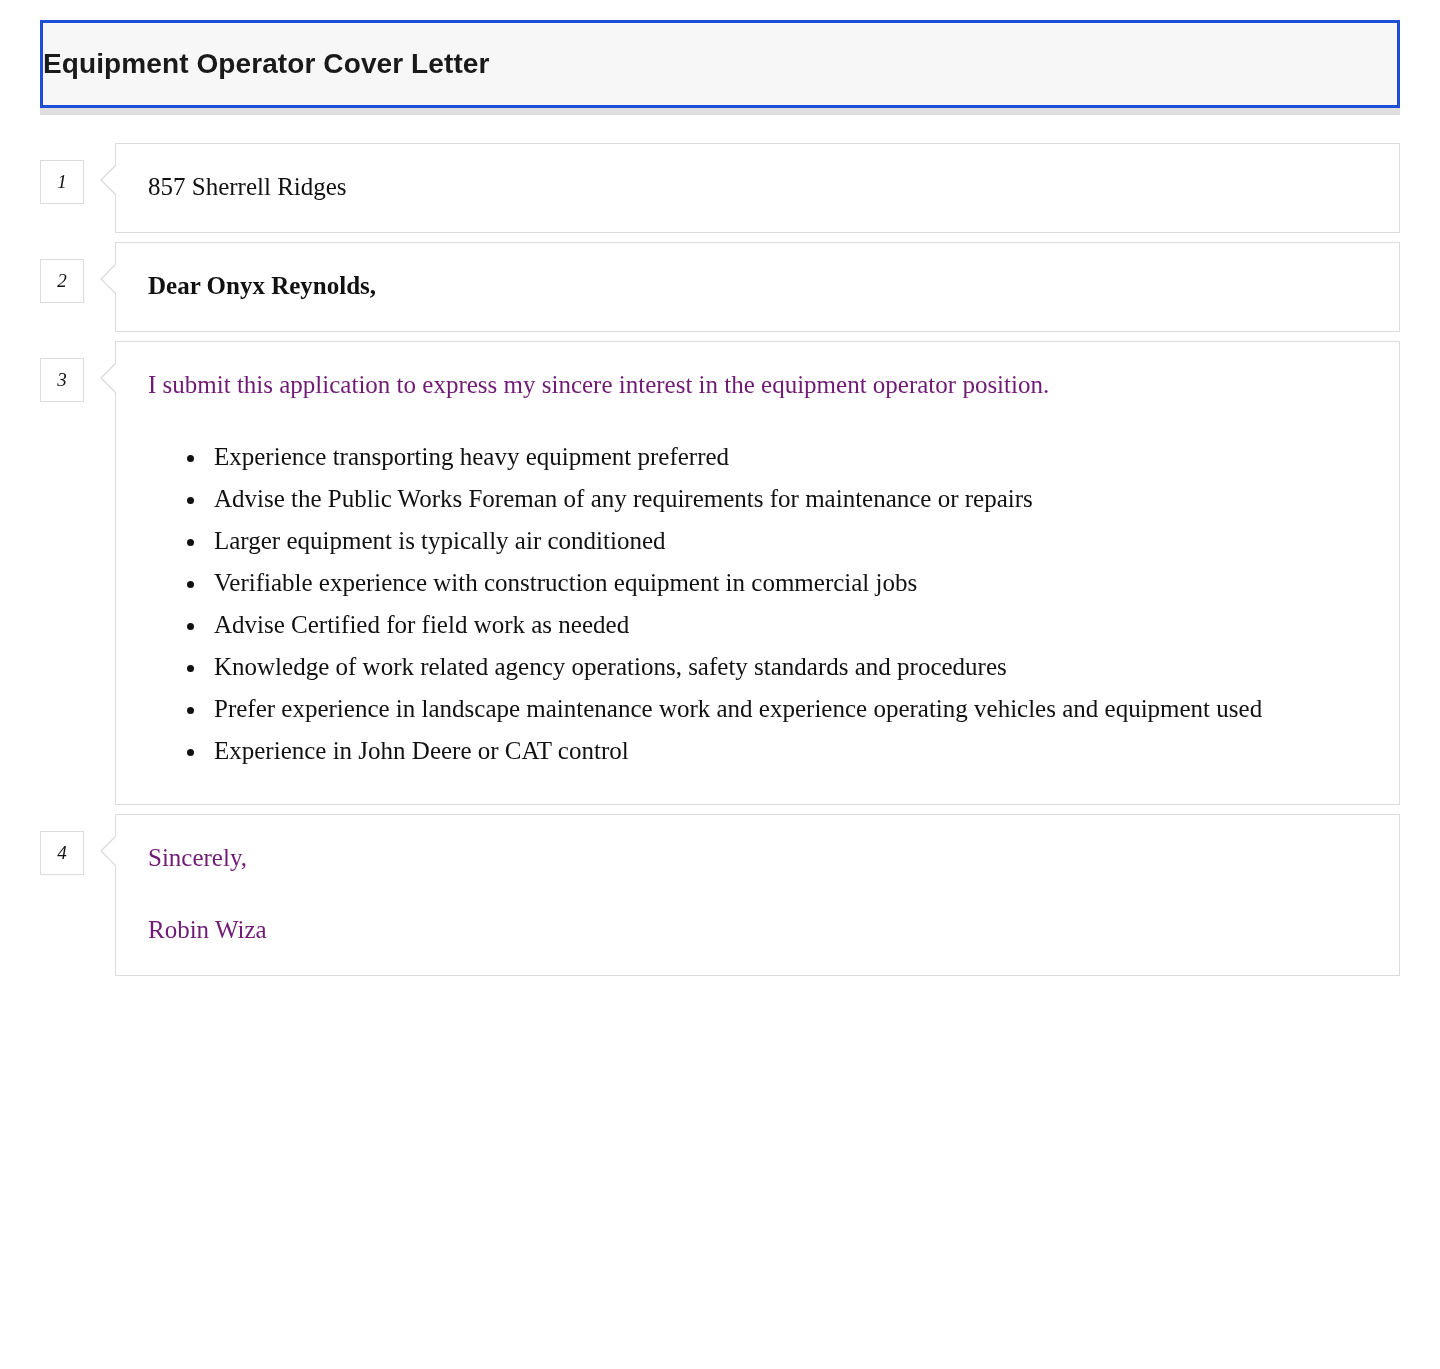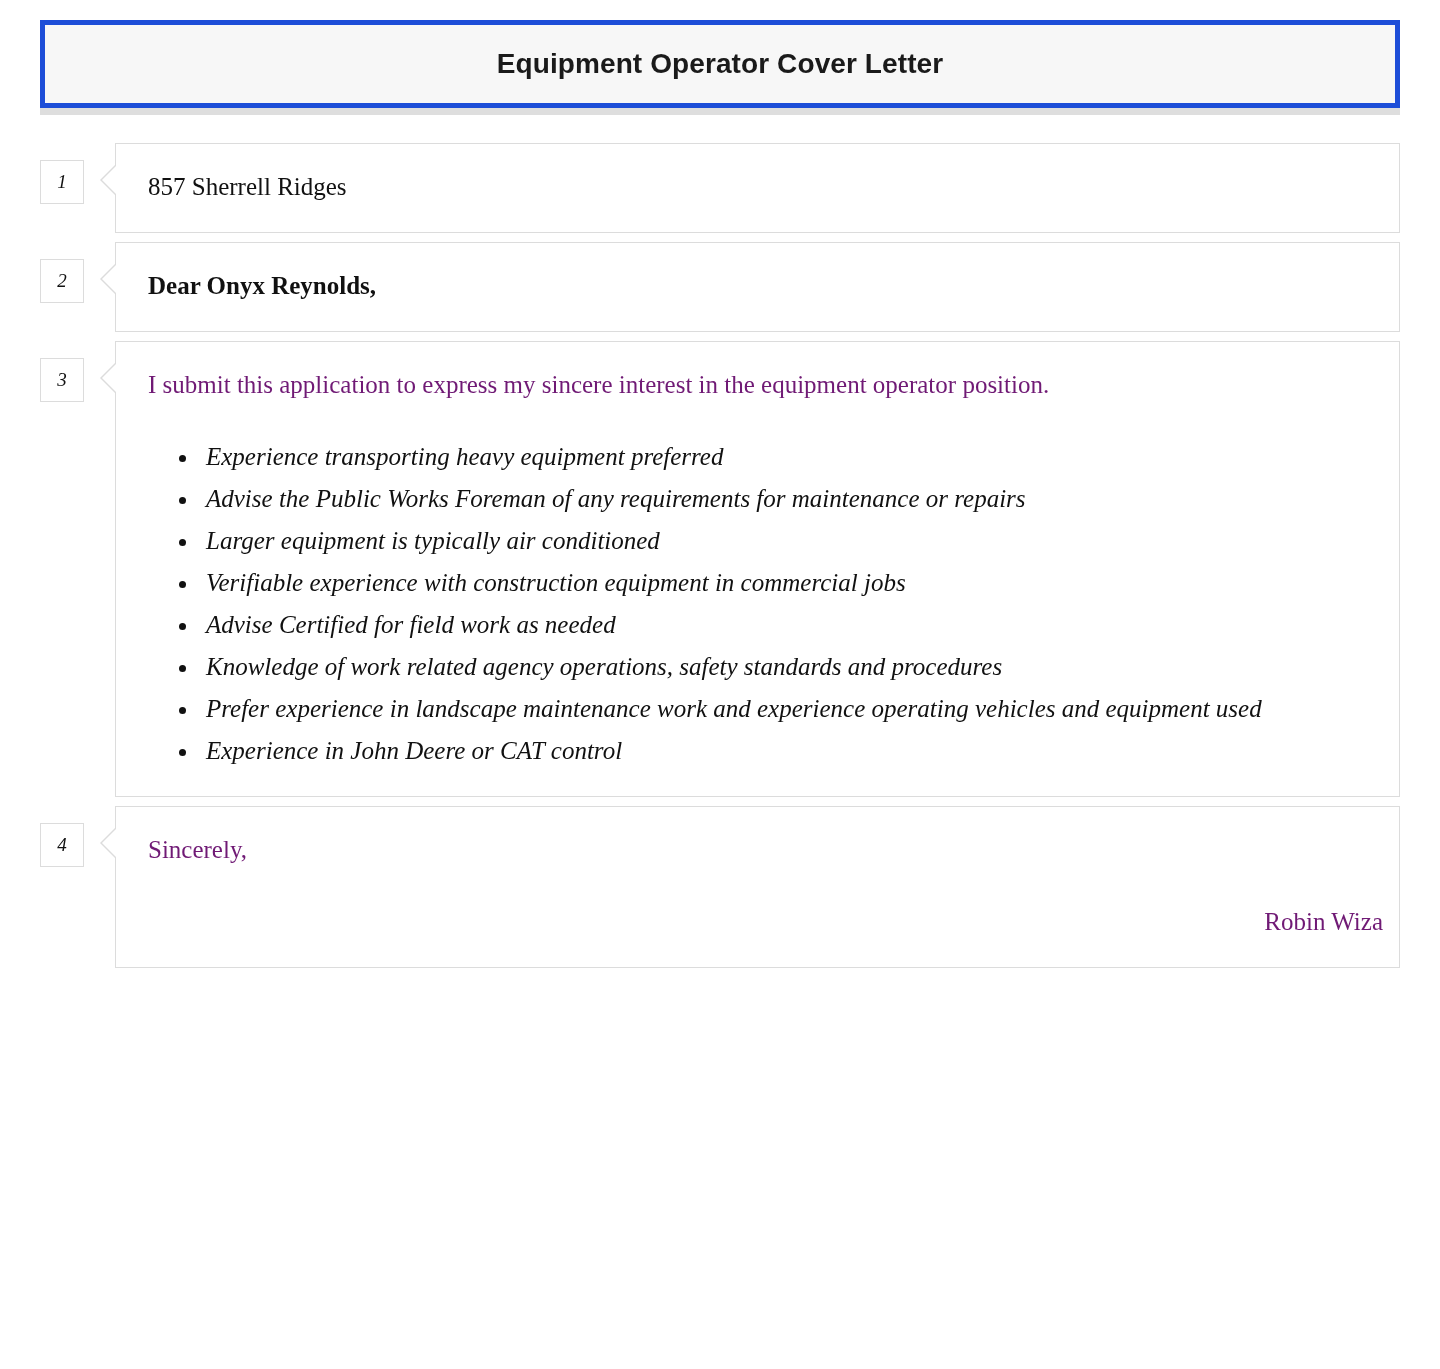--- a/index.html
+++ b/index.html
@@ -19,26 +19,25 @@
     width: 1440px;
     padding: 20px 40px 0 40px;
   }
 
   
   .header-wrap {
     position: relative;
     margin-bottom: 28px;
   }
   .header-bar {
-    border: 5px solid #1d4ed8;
+    border: 3px solid #1d4ed8;
     background: #f7f7f7;
     height: 88px;
     display: flex;
     align-items: center;
-    justify-content: center;
   }
   .header-title {
     font-family: "Liberation Sans", "DejaVu Sans", sans-serif;
     font-weight: bold;
     font-size: 28px;
     letter-spacing: 0.1px;
     color: #1a1a1a;
   }
   .header-underbar {
     height: 7px;
@@ -71,21 +70,21 @@
     margin-right: 0px;
   }
 
   .notch-gap { width: 31px; min-width: 31px; }
 
   .callout {
     position: relative;
     flex: 1;
     border: 1px solid #dcdcdc;
     background: #ffffff;
-    padding: 22px 16px 24px 32px;
+    padding: 22px 8px 24px 32px;
     min-width: 0;
   }
   
   .callout::before {
     content: "";
     position: absolute;
     left: -16px;
     top: 20px;
     width: 0;
     height: 0;
@@ -112,27 +111,26 @@
   }
   .line.bold {
     font-weight: bold;
   }
   .para {
     font-size: 25px;
     line-height: 42px;
     color: #701a75;
     margin: 0 0 30px 0;
   }
-  .para:last-child { margin-bottom: 0; text-align: right; }
+  .para:last-child { margin-bottom: 0; }
 
   .blist {
-    margin: 0;
+    margin: 8px;
     padding-left: 52px;
     list-style-type: disc;
-    font-style: italic;
   }
   .blist li {
     font-size: 25px;
     line-height: 42px;
     color: #111111;
     padding-left: 6px;
   }
 </style>
 </head>
 <body>

